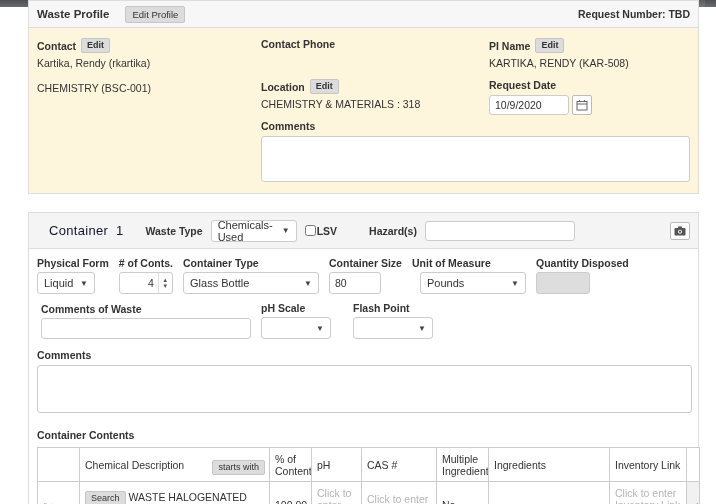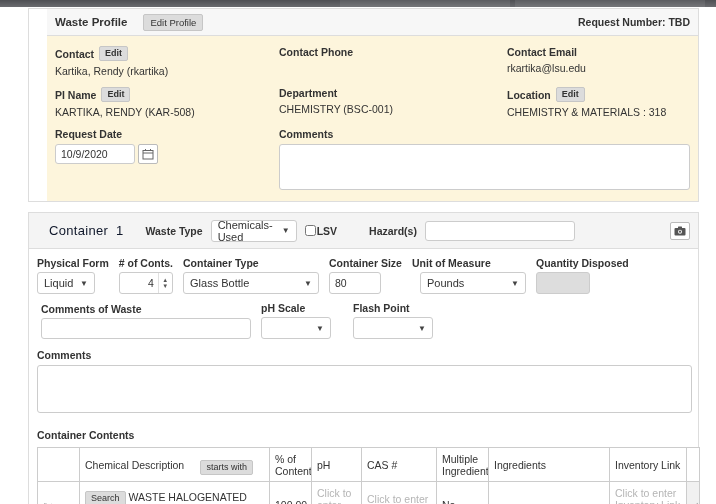--- a/index.html
+++ b/index.html
@@ -42,66 +42,61 @@
     width:13px;align-items:center;font-size:6px;color:#555;line-height:6px;}
   .table{border-collapse:collapse;table-layout:fixed;width:662px;margin-top:6px;}
   .table th,.table td{border:1px solid #ccc;font-weight:normal;text-align:left;
     font-size:10.5px;padding:3px 5px;vertical-align:middle;box-sizing:border-box;overflow:hidden;}
   .table th{height:34px;background:#fff;}
   .table td{height:46px;}
   .muted{color:#b5b5b5;}
   .hand{font-size:16px;color:#555;text-align:center;}
   .scrollcell{background:#f1f1f1;text-align:center;vertical-align:top;padding-top:4px;color:#888;font-size:7px;}
   .th-chem{position:relative;}
-  .th-chem .btn-gray{position:absolute;right:16px;bottom:6px;}
+  .th-chem .btn-gray{position:absolute;right:4px;bottom:6px;}
   .pct{text-align:right;}
   svg{display:block;}
 </style>
 </head>
 <body>
 
 <div class="topbar">
   <div class="seg" style="left:340px;width:170px;"></div>
   <div class="seg" style="left:515px;width:190px;"></div>
 </div>
 
-<div class="panel" style="top:8px;padding-left:18px;">
+<div class="panel" style="top:0;">
   <div class="panel-hd">
     <span class="panel-title">Waste Profile</span>
     <span class="btn-gray" style="margin-left:16px;">Edit Profile</span>
     <span class="req-num">Request Number: TBD</span>
   </div>
 
   <div class="profile-body">
     <div class="grid3">
       <div class="fgroup">
         <div class="lbl">
           <span>Contact</span>
           <span class="btn-gray btn-tiny">Edit</span>
         </div>
         <div class="val">Kartika, Rendy (rkartika)</div>
       </div>
       <div class="fgroup">
         <div class="lbl">Contact Phone</div>
         <div class="val"></div>
       </div>
-      <div class="fgroup">
-        <div class="lbl">Contact Email</div>
-        <div class="val">rkartika@lsu.edu</div>
-      </div>
 
       <div class="fgroup">
         <div class="lbl">
           <span>PI Name</span>
           <span class="btn-gray btn-tiny">Edit</span>
         </div>
         <div class="val">KARTIKA, RENDY (KAR-508)</div>
       </div>
       <div class="fgroup">
-        <div class="lbl">Department</div>
         <div class="val">CHEMISTRY (BSC-001)</div>
       </div>
       <div class="fgroup">
         <div class="lbl">
           <span>Location</span>
           <span class="btn-gray btn-tiny">Edit</span>
         </div>
         <div class="val">CHEMISTRY &amp; MATERIALS : 318</div>
       </div>
 

